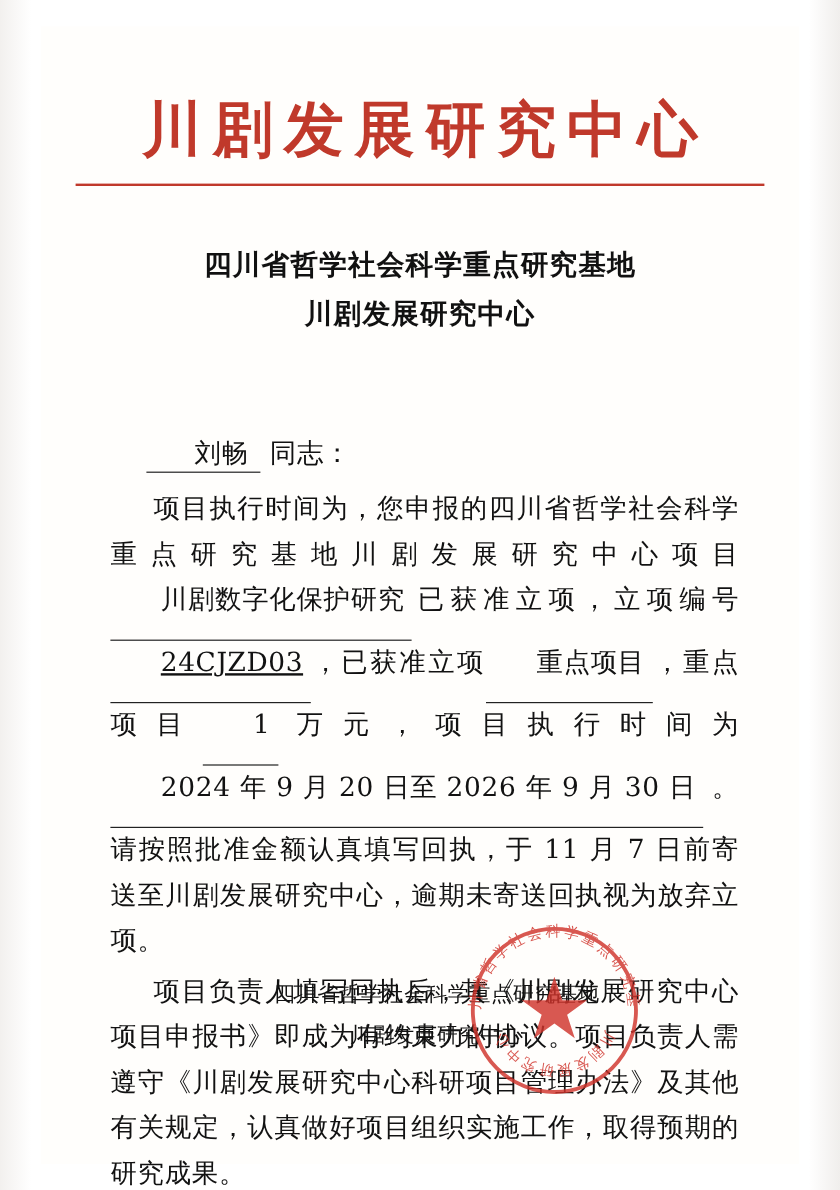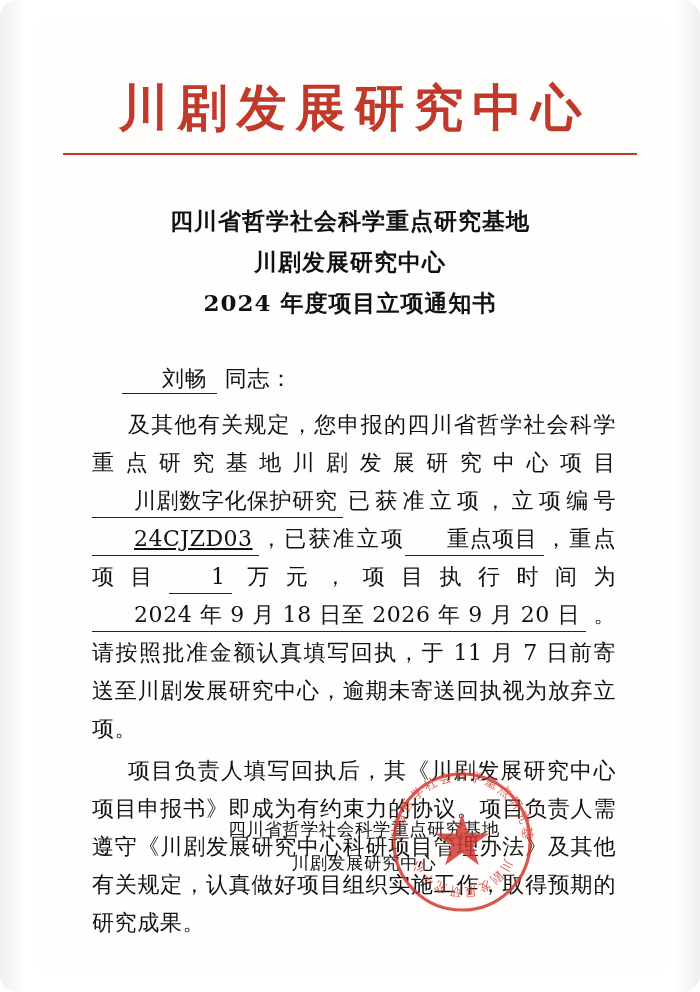--- a/index.html
+++ b/index.html
@@ -15,21 +15,20 @@
     color: #1a1a1a;
     position: relative;
   }
 
   
   .page {
     position: absolute;
     inset: 0;
     background:
       linear-gradient(to right, #f2f0ee 0px, #ffffff 26px, #ffffff 674px, #f0eeec 700px);
-    border-radius: 17px;
   }
 
   .sheet {
     position: absolute;
     left: 34px;
     top: 22px;
     width: 632px;
     height: 948px;
     background: #fffefc;
     box-shadow: 0 0 0 0 transparent;
@@ -95,21 +94,21 @@
   .para {
     margin: 0;
     text-indent: 36px;
     text-align: justify;
   }
   .para + .para { margin-top: 4px; }
 
   
   .fill {
     border-bottom: 1px solid #222;
-    padding: 0 6px 3px 6px;
+    padding: 0 6px 19px 6px;
     display: inline-block;
     line-height: 26px;
     min-width: 10px;
     white-space: nowrap;
   }
   .fill.wide { padding: 0 10px 1px 10px; }
   .fill.mono {
     font-family: "DejaVu Serif", "Liberation Serif", serif;
     letter-spacing: 0.5px;
     text-decoration: underline;
@@ -153,32 +152,31 @@
   <div class="sheet">
 
     <div class="letterhead">
       <div class="letterhead-title">川剧发展研究中心</div>
       <div class="letterhead-rule"></div>
     </div>
 
     <div class="doc-title">
       <div>四川省哲学社会科学重点研究基地</div>
       <div>川剧发展研究中心</div>
-      <div>2024 年度项目立项通知书</div>
     </div>
 
     <div class="body-block">
 
       <p class="salutation">
         <span class="fill wide">刘畅</span>
         <span>同志：</span>
       </p>
 
       <p class="para">
-        <span>及其他有关规定，您申报的四川省哲学社会科学重点研究基地川剧发展研究中心项目</span><span class="fill">川剧数字化保护研究</span><span>已获准立项，立项编号</span><span class="fill mono">24CJZD03</span><span>，已获准立项</span><span class="fill">重点项目</span><span>，重点项目</span><span class="fill">1</span><span>万元，项目执行时间为</span><span class="fill">2024 年 9 月 18 日至 2026 年 9 月 20 日</span><span>。请按照批准金额认真填写回执，于 11 月 7 日前寄送至川剧发展研究中心，逾期未寄送回执视为放弃立项。</span>
+        <span>项目执行时间为，您申报的四川省哲学社会科学重点研究基地川剧发展研究中心项目</span><span class="fill">川剧数字化保护研究</span><span>已获准立项，立项编号</span><span class="fill mono">24CJZD03</span><span>，已获准立项</span><span class="fill">重点项目</span><span>，重点项目</span><span class="fill">1</span><span>万元，项目执行时间为</span><span class="fill">2024 年 9 月 20 日至 2026 年 9 月 30 日</span><span>。请按照批准金额认真填写回执，于 11 月 7 日前寄送至川剧发展研究中心，逾期未寄送回执视为放弃立项。</span>
       </p>
 
       <p class="para">项目负责人填写回执后，其《川剧发展研究中心项目申报书》即成为有约束力的协议。项目负责人需遵守《川剧发展研究中心科研项目管理办法》及其他有关规定，认真做好项目组织实施工作，取得预期的研究成果。</p>
     </div>
 
     <div class="sign-block">
       <div class="sign-org1">四川省哲学社会科学重点研究基地</div>
       <div class="sign-org2">川剧发展研究中心</div>
     </div>
 

